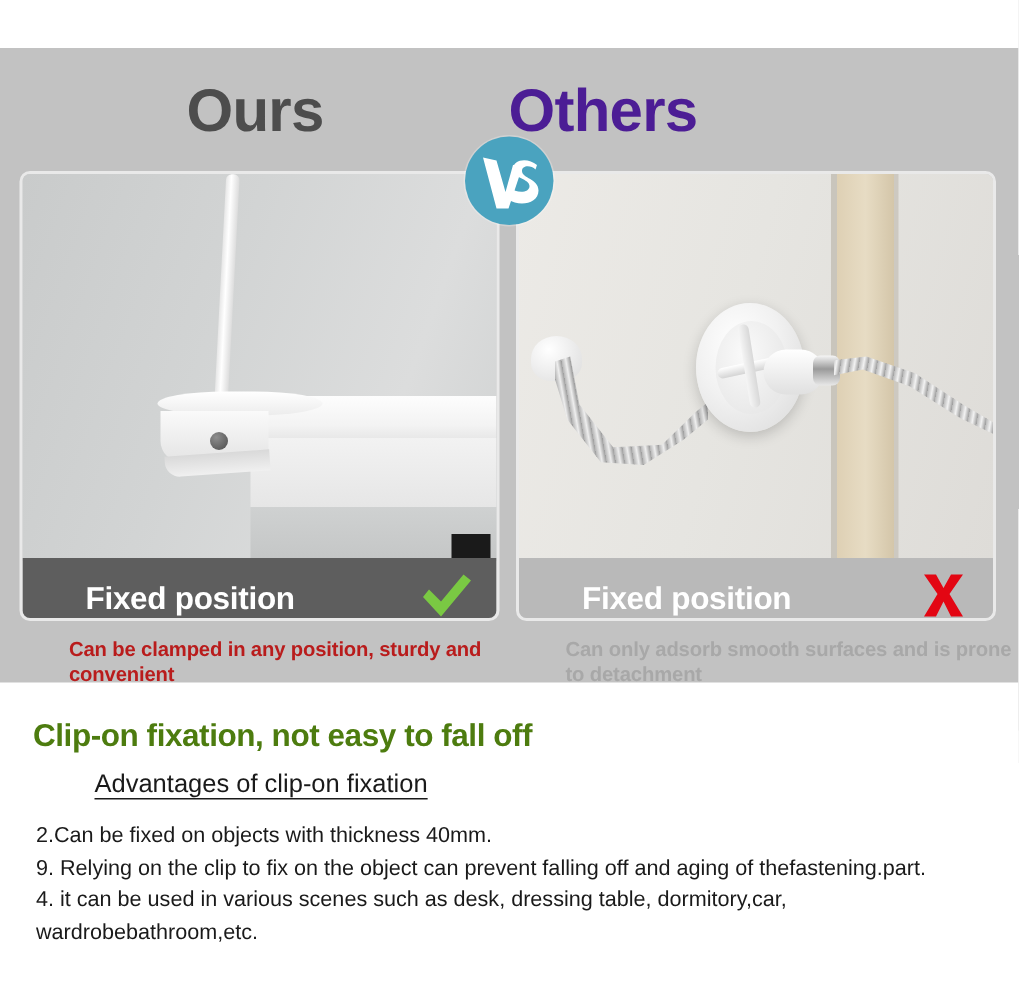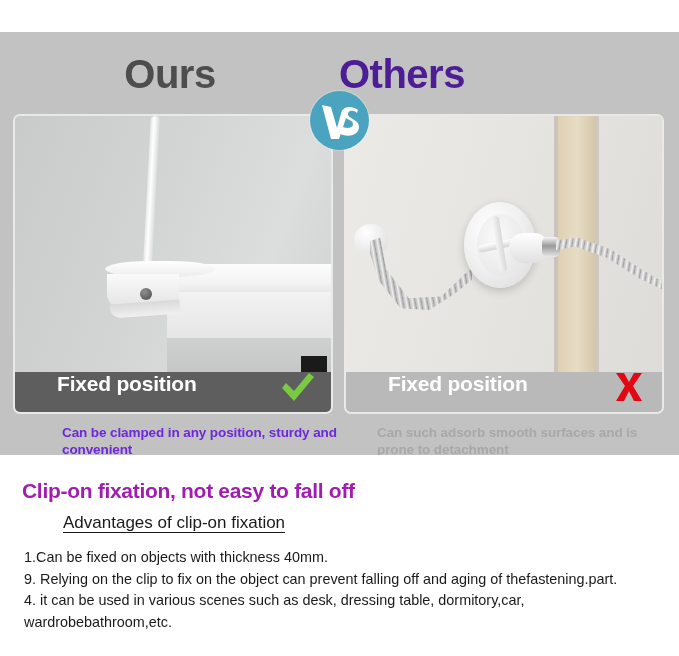--- a/index.html
+++ b/index.html
@@ -224,21 +224,21 @@
   }
 
   
   .label-bar {
     position: absolute;
     left: 0;
     bottom: 0;
     width: 100%;
     height: 40px;
     display: flex;
-    align-items: flex-start;
+    align-items: flex-end;
     justify-content: space-between;
     padding: 0 14px 0 42px;
     box-sizing: border-box;
   }
   .label-bar-dark  { background: #5e5e5e; }
   .label-bar-light { background: #b9b9b9; }
   .label-text {
     font-size: 21px;
     font-weight: bold;
     color: #ffffff;
@@ -251,41 +251,41 @@
   
   .caption {
     position: absolute;
     top: 392px;
     width: 300px;
     font-size: 13.5px;
     font-weight: bold;
     line-height: 17px;
     letter-spacing: -0.1px;
   }
-  .caption-left  { left: 62px; color: #6d28d9; }
+  .caption-left  { left: 46px; color: #b91c1c; }
   .caption-right { left: 377px; color: #a8a8a8; }
 
   
   .info-section {
     position: absolute;
     left: 0;
     top: 455px;
     width: 679px;
     height: 201px;
     background: #ffffff;
     padding: 0 22px;
     box-sizing: border-box;
   }
   .info-heading {
     position: absolute;
     left: 22px;
     top: 24px;
     font-size: 21px;
     font-weight: bold;
-    color: #a21caf;
+    color: #4d7c0f;
     letter-spacing: -0.3px;
     white-space: nowrap;
   }
   .info-subheading {
     position: absolute;
     left: 27px;
     top: 58px;
     font-size: 17px;
     color: #1a1a1a;
     text-decoration: underline;
@@ -366,27 +366,27 @@
         <span class="label-text">Fixed position</span>
         <span class="mark">
           <svg width="34" height="30" viewBox="0 0 34 30" aria-hidden="true">
             <path d="M4 1 L12 1 L17 10 L22 1 L30 1 L21 14 L30 29 L22 29 L17 19 L12 29 L4 29 L13 14 Z" fill="#e30613"></path>
           </svg>
         </span>
       </div>
     </div>
 
     <div class="caption caption-left">Can be clamped in any position, sturdy and convenient</div>
-    <div class="caption caption-right">Can such adsorb smooth surfaces and is prone to detachment</div>
+    <div class="caption caption-right">Can only adsorb smooth surfaces and is prone to detachment</div>
 
   </div>
 
   <div class="info-section">
     <div class="info-heading">Clip-on fixation, not easy to fall off</div>
     <div class="info-subheading">Advantages of clip-on fixation</div>
     <div class="info-body">
-      <p>1.Can be fixed on objects with thickness 40mm.</p>
+      <p>2.Can be fixed on objects with thickness 40mm.</p>
       <p>9. Relying on the clip to fix on the object can prevent falling off and aging of thefastening.part.</p>
       <p>4. it can be used in various scenes such as desk, dressing table, dormitory,car, wardrobebathroom,etc.</p>
     </div>
   </div>
 
 </div>
 
 </body></html>

